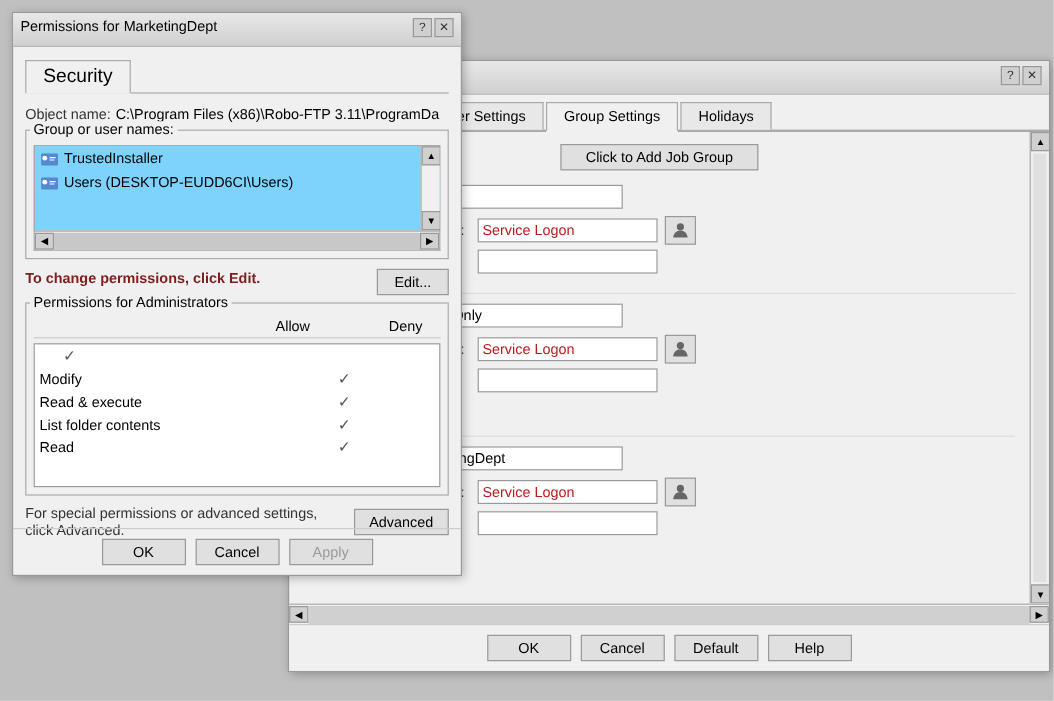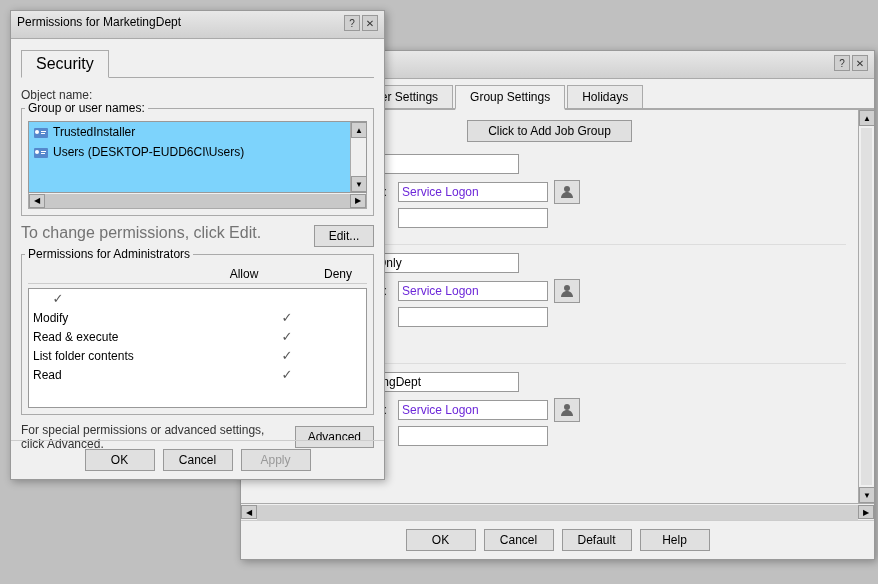--- a/index.html
+++ b/index.html
@@ -168,23 +168,24 @@
       cursor: pointer;
     }
 
     .h-scroll-track {
       flex: 1;
       height: 14px;
       background: #c0c0c0;
     }
 
     .hint-text {
-      font-size: 16px;
-      color: #737373;
+      font-size: 12px;
+      color: #7f1d1d;
       margin-bottom: 6px;
+      font-weight: bold;
     }
 
     .btn {
       background: #e0e0e0;
       border: 1px solid #999;
       padding: 3px 12px;
       font-size: 12px;
       cursor: pointer;
       min-width: 70px;
     }
@@ -390,21 +391,21 @@
       min-width: 75px;
     }
 
     .run-as-input {
       border: 1px solid #999;
       background: #fff;
       height: 20px;
       width: 150px;
       font-size: 12px;
       padding: 1px 3px;
-      color: #6d28d9;
+      color: #b91c1c;
     }
 
     .user-avatar-btn {
       width: 26px;
       height: 24px;
       background: #e0e0e0;
       border: 1px solid #999;
       cursor: pointer;
       display: flex;
       align-items: center;
@@ -627,20 +628,21 @@
   <div class="perm-content">
 
     <div class="tab-bar">
       <div class="tab active">
         <span>Security</span>
       </div>
     </div>
 
     <div class="field-row">
       <span class="field-label">Object name:</span>
+      <span class="field-value">C:\Program Files (x86)\Robo-FTP 3.11\ProgramDa</span>
     </div>
 
     <div class="group-box">
       <span class="group-box-label">Group or user names:</span>
       <div class="list-box">
         <div class="list-item">
           <svg width="16" height="16" viewBox="0 0 16 16">
             <rect width="14" height="10" x="1" y="4" rx="1" fill="#5588cc"></rect>
             <circle cx="4" cy="8" r="2" fill="#fff"></circle>
             <path d="M8 7h5v1H8zm0 2h4v1H8z" fill="#fff"></path>

